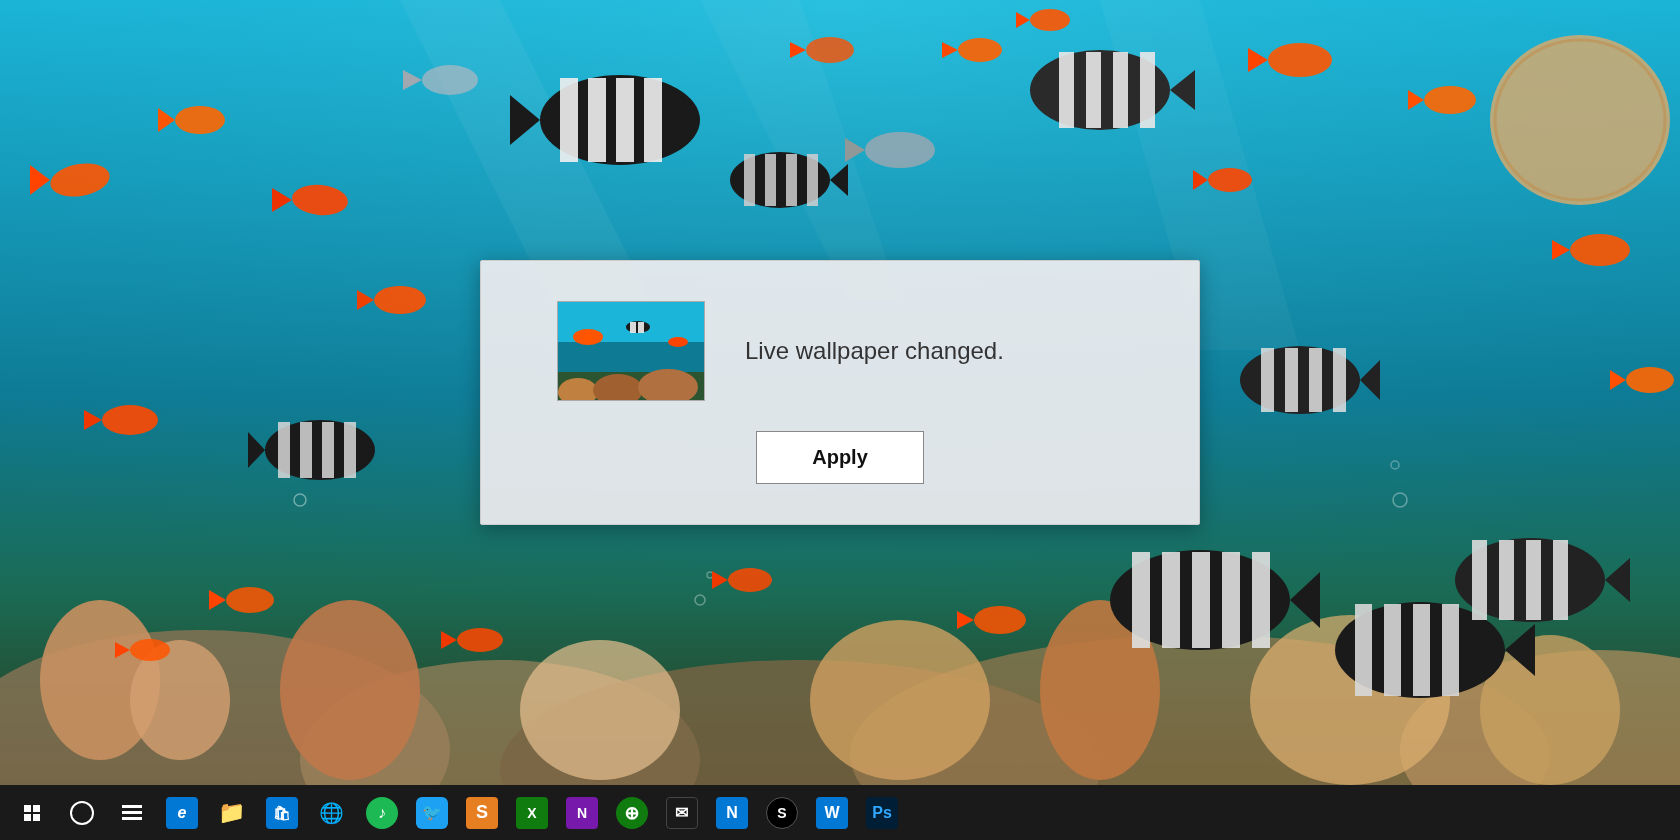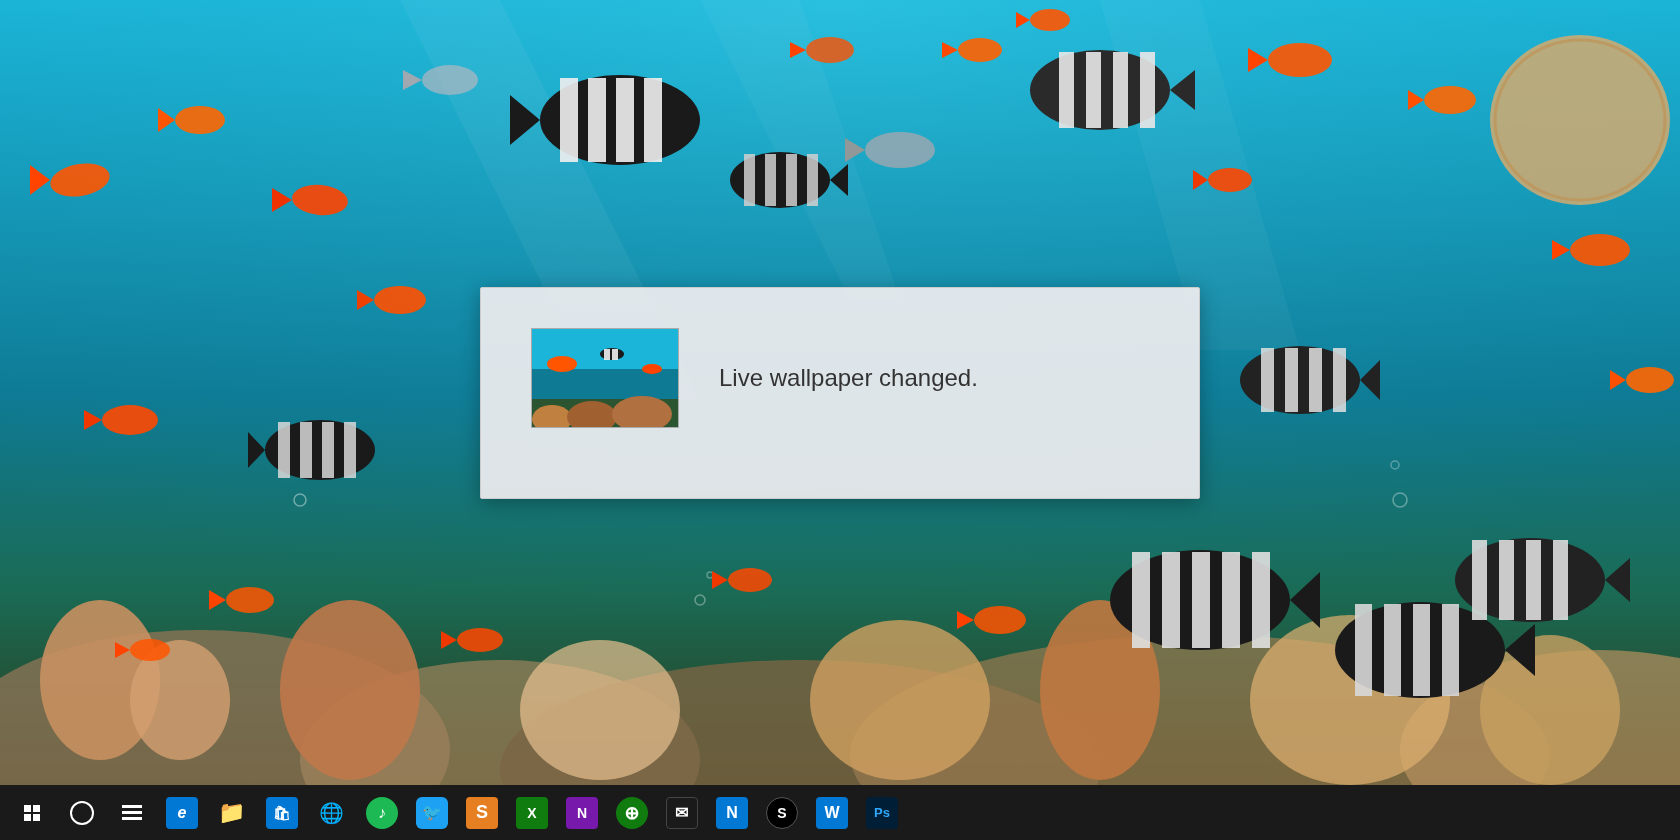--- a/index.html
+++ b/index.html
@@ -90,21 +90,21 @@
       align-items: center;
       justify-content: center;
       z-index: 50;
     }
 
     .dialog {
       background: rgba(240, 238, 240, 0.92);
       border: 1px solid #ccc;
       border-radius: 2px;
       width: 720px;
-      padding: 40px 50px;
+      padding: 40px 76px;
       box-shadow: 0 4px 20px rgba(0,0,0,0.3);
       display: flex;
       flex-direction: column;
       align-items: center;
       gap: 30px;
     }
 
     .dialog-content {
       display: flex;
       align-items: center;
@@ -426,20 +426,21 @@
             <ellipse cx="60" cy="88" rx="25" ry="16" fill="#a06030"></ellipse>
             <ellipse cx="110" cy="85" rx="30" ry="18" fill="#b07040"></ellipse>
           </svg>
         </div>
       </div>
 
       <span class="dialog-message">Live wallpaper changed.</span>
     </div>
 
     <div class="dialog-buttons">
+      <button class="btn-apply">Apply</button>
     </div>
   </div>
 </div>
 
 <div class="taskbar">
 
   <div class="taskbar-btn start-btn">
     <div class="start-icon">
       <div class="start-icon-sq"></div>
       <div class="start-icon-sq"></div>
@@ -510,15 +511,15 @@
 
   <div class="taskbar-btn">
     <div class="icon-box bg-sonos" style="color:white; font-size:14px; border-radius:50%; border: 1px solid #555;">S</div>
   </div>
 
   <div class="taskbar-btn">
     <div class="icon-box bg-blue" style="color:white; font-weight:bold; font-size:16px; border-radius:4px;">W</div>
   </div>
 
   <div class="taskbar-btn">
-    <div class="icon-box bg-ps" style="color:#31a8ff; font-weight:bold; font-size:13px; border-radius:4px;">Ps</div>
+    <div class="icon-box bg-ps" style="color:#31a8ff; font-weight:bold; font-size:16px; border-radius:4px;">Ps</div>
   </div>
 </div>
 
 </body></html>

